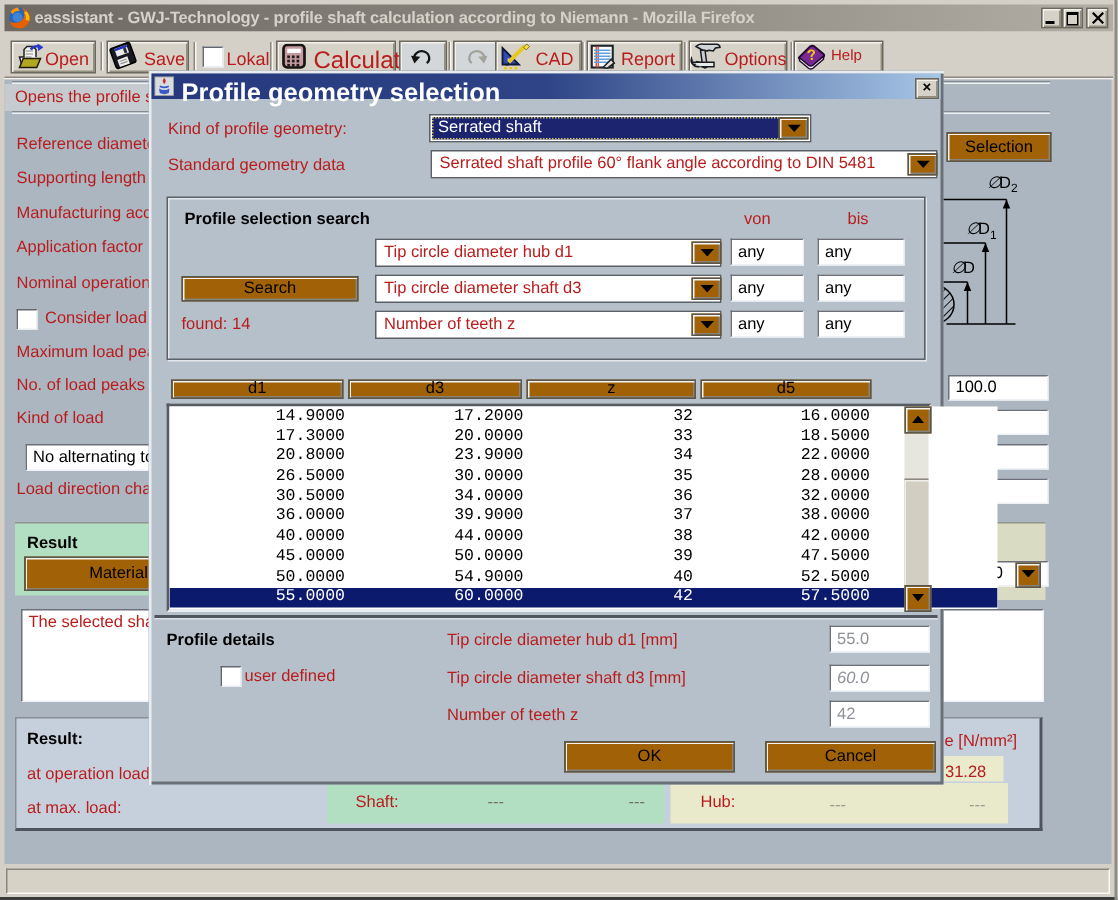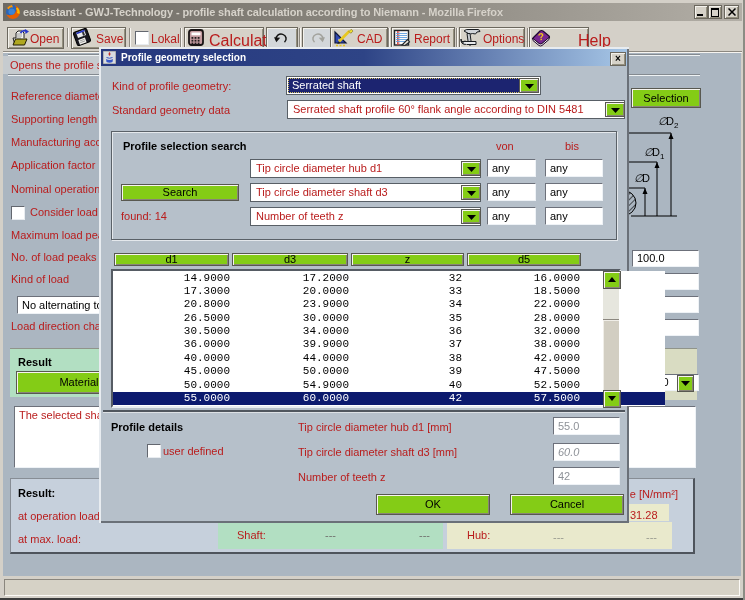--- a/index.html
+++ b/index.html
@@ -1,20 +1,20 @@
 <!DOCTYPE html>
 <html><head>
 <meta charset="utf-8">
 <style>
 html,body{margin:0;padding:0;}
 body{width:745px;height:600px;overflow:hidden;font-family:"Liberation Sans",sans-serif;background:#d4d0c8;position:relative;}
 .abs{position:absolute;}
 .t11{font-size:11px;color:#b91c1c;white-space:nowrap;}
 .b11{font-size:11px;font-weight:bold;color:#000;white-space:nowrap;}
-.btn{background:#84cc16;border:1px solid #585850;box-shadow:inset 1px 1px 0 #f6f4ee,inset -1px -1px 0 #888478;font-size:11px;text-align:center;color:#000;}
+.btn{background:#a16207;border:1px solid #585850;box-shadow:inset 1px 1px 0 #f6f4ee,inset -1px -1px 0 #888478;font-size:11px;text-align:center;color:#000;}
 .sunk{background:#fff;border:1px solid;border-color:#6c707a #eef2f6 #eef2f6 #6c707a;}
 .field{background:#fff;border:1px solid;border-color:#6c707a #eef2f6 #eef2f6 #6c707a;font-size:11px;color:#000;white-space:nowrap;overflow:hidden;}
 .gray{color:#8e9298;}
 .cbx{background:#fff;border:1px solid;border-color:#63676f #e8ecf0 #e8ecf0 #63676f;width:12px;height:12px;}
 .groove{border-top:1px solid #848a90;border-bottom:1px solid #eef2f4;height:0;}
 .sep{width:0;border-left:1px solid #8c8880;border-right:1px solid #f8f6f2;}
 .tbtn{background:#d6d2c8;border:1px solid #6c685e;box-shadow:inset 1px 1px 0 #f4f2ec,inset -1px -1px 0 #94907f;}
 .row{height:13.38px;line-height:13.3px;white-space:nowrap;}
 .row span{display:inline-block;text-align:right;}
 .row span:nth-child(1){width:117px;}
@@ -132,21 +132,21 @@
 <div class="abs tbtn" style="left:459px;top:27px;width:64px;height:20px;"></div>
 <div class="abs t11" style="left:483px;top:32px;font-size:12px;">Options</div>
 <svg class="abs" width="22" height="19" viewBox="0 0 22 19" style="left:460px;top:28px;">
  <path d="M4 3 q2-2 5-1.5 l9 0 q2 .5 2 2 l-3 .5 -1.5 2 -3-.5 q-2 1-4 0z" fill="#d0d4d8" stroke="#181c20" stroke-width="1"></path>
  <path d="M10 5.5 l1.5 11 q-1.5 1.5-3 0 l-1.5-11z" fill="#c8ccd0" stroke="#181c20" stroke-width="1"></path>
  <path d="M1 11 q-1 3 2 4.5 l1.5-2.5 2 .5 .5 2.5 q-3 1.5-5-1z" fill="#b8bcc0" stroke="#181c20" stroke-width="1"></path>
  <path d="M2 13.5 h14 v3 h-9" fill="#e8eaec" stroke="#181c20" stroke-width="1"></path>
 </svg>
 <div class="abs sep" style="left:527px;top:28px;height:19px;"></div>
 <div class="abs tbtn" style="left:529px;top:27px;width:58px;height:20px;"></div>
-<div class="abs t11" style="left:554px;top:32px;font-size:16px;margin-left:24px;">Help</div>
+<div class="abs t11" style="left:554px;top:32px;font-size:10px;">Help</div>
 <svg class="abs" width="20" height="18" viewBox="0 0 20 18" style="left:531px;top:29px;">
  <path d="M2 9 L9 2 q1.5-1 3 0 l6 5 q1 1 0 2 l-7 6 q-1.5 1-3 0 l-6-5 q-1-.5 0-1z" fill="#782890" stroke="#200830" stroke-width="1.2"></path>
  <path d="M2 9.5 l6 5 q1.5 1 3 0 l7-6 v2 l-7 6 q-1.5 1-3 0 l-6-5z" fill="#f0eee8" stroke="#200830" stroke-width="1"></path>
  <text x="7" y="11" font-size="10" font-weight="bold" fill="#f0c818" font-family="Liberation Sans" transform="rotate(-8 10 8)">?</text>
 </svg>
 
 <div class="abs" style="left:3px;top:53px;width:738px;height:524px;background:#abb6c1;"></div>
 
 <div class="abs" style="left:3px;top:56px;width:96px;height:18px;background:#c6cbcf;"></div>
 <div class="abs groove" style="left:8px;top:54px;width:692px;"></div>
@@ -231,21 +231,21 @@
 
 <div class="abs" style="left:99px;top:47px;width:530px;height:476px;background:#b6c0ca;box-shadow:inset 2px 2px 0 #e8ecf0,inset -2px -2px 0 #6a7078;">
 
  <div class="abs" style="left:2px;top:2px;width:526px;height:17px;background:linear-gradient(90deg,#26387e 0%,#2e4486 50%,#a6c6e6 100%);"></div>
  <svg class="abs" width="13" height="13" viewBox="0 0 13 13" style="left:4px;top:4px;">
   <rect x="0" y="0" width="13" height="13" fill="#d8dce0" stroke="#888"></rect>
   <path d="M3 8 q3.5 2 7 0 l-.5 3 q-3 1.5 -6 0z" fill="#3858c8"></path>
   <path d="M3.5 6.5 q3 1.5 6 0" stroke="#3858c8" fill="none"></path>
   <path d="M6.5 1 q2 2 0 4 q-2-2 0-4z" fill="#c03028"></path>
  </svg>
- <div class="abs" style="left:22px;top:5px;font-size:10px;font-weight:bold;color:#fff;">Profile geometry selection</div>
+ <div class="abs" style="left:22px;top:5px;font-size:17px;font-weight:bold;color:#fff;">Profile geometry selection</div>
  <div class="abs tbtn" style="left:511px;top:5px;width:14px;height:12px;font-size:10px;font-weight:bold;line-height:12px;text-align:center;">×</div>
 
  <div class="abs t11" style="left:13px;top:33px;">Kind of profile geometry:</div>
  <div class="abs" style="left:187px;top:29px;width:253px;height:17px;background:#fff;border:1px solid #585f66;">
    <div class="abs" style="left:1px;top:1px;width:231px;height:15px;background:#1c2470;color:#fff;font-size:11px;line-height:15px;padding-left:4px;outline:1px dotted #d0c060;outline-offset:-1px;">Serrated shaft</div>
    <div class="abs btn" style="left:232px;top:1px;width:18px;height:13px;"><svg width="9" height="5" viewBox="0 0 9 5" style="margin-top:3px;">
           <path d="M0 0 h9 L4.5 5z" fill="#000"></path>
         </svg></div>
  </div>
 

